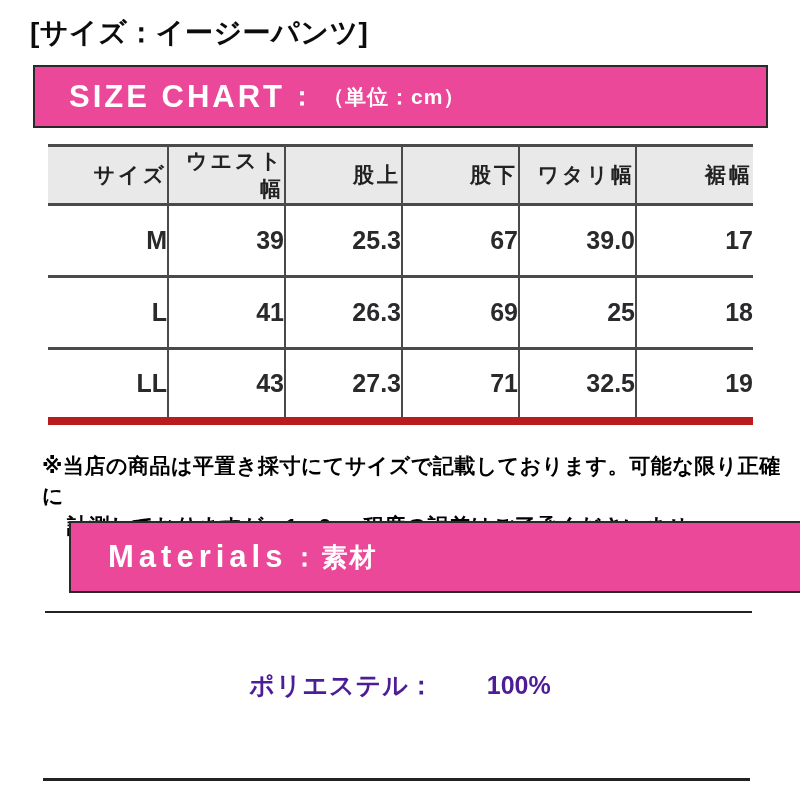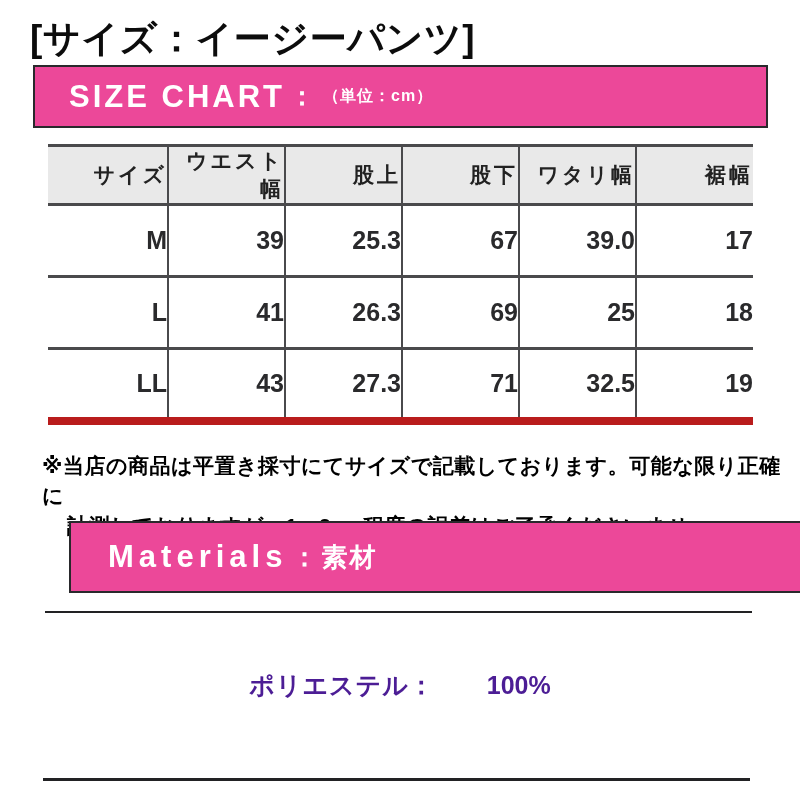--- a/index.html
+++ b/index.html
@@ -8,21 +8,21 @@
     width: 800px; height: 800px;
     position: relative;
     font-family: "Liberation Sans", "DejaVu Sans", sans-serif;
     color: #1d1d1f;
     overflow: hidden;
   }
 
   
   .page-title {
     position: absolute; left: 30px; top: 14px;
-    font-size: 37px; font-weight: 800; letter-spacing: 0.5px;
+    font-size: 28px; font-weight: 800; letter-spacing: 0.5px;
     color: #0c0c0c;
   }
 
   
   .banner {
     position: absolute; left: 33px; width: 735px;
     background: #ec4899;
     border: 2px solid #29292c;
     display: flex; align-items: center;
     color: #ffffff;
@@ -30,21 +30,21 @@
   }
   .banner-size { top: 65px; height: 63px; }
   .banner-materials { top: 521px; height: 72px; padding-left: 37px; margin-left: 36px; }
 
   .banner .en {
     font-size: 31px; font-weight: 800; letter-spacing: 3px;
   }
   .banner-materials .en { letter-spacing: 5px; }
   .banner .sep { font-size: 26px; font-weight: 700; margin: 0 4px; }
   .banner .ja { font-size: 26px; font-weight: 700; letter-spacing: 2px; }
-  .banner .unit { font-size: 16px; font-weight: 600; margin-left: 4px; letter-spacing: 1px; }
+  .banner .unit { font-size: 21px; font-weight: 600; margin-left: 4px; letter-spacing: 1px; }
 
   
   .size-table {
     position: absolute; left: 48px; top: 144px; width: 705px;
     border-collapse: collapse; table-layout: fixed;
     text-align: right;
   }
   .size-table tr { border-top: 3px solid #4a4a4c; }
   .size-table tr.last { border-bottom: 8px solid #b91c1c; }
   .size-table th + th, .size-table td + td { border-left: 2px solid #4a4a4c; }

